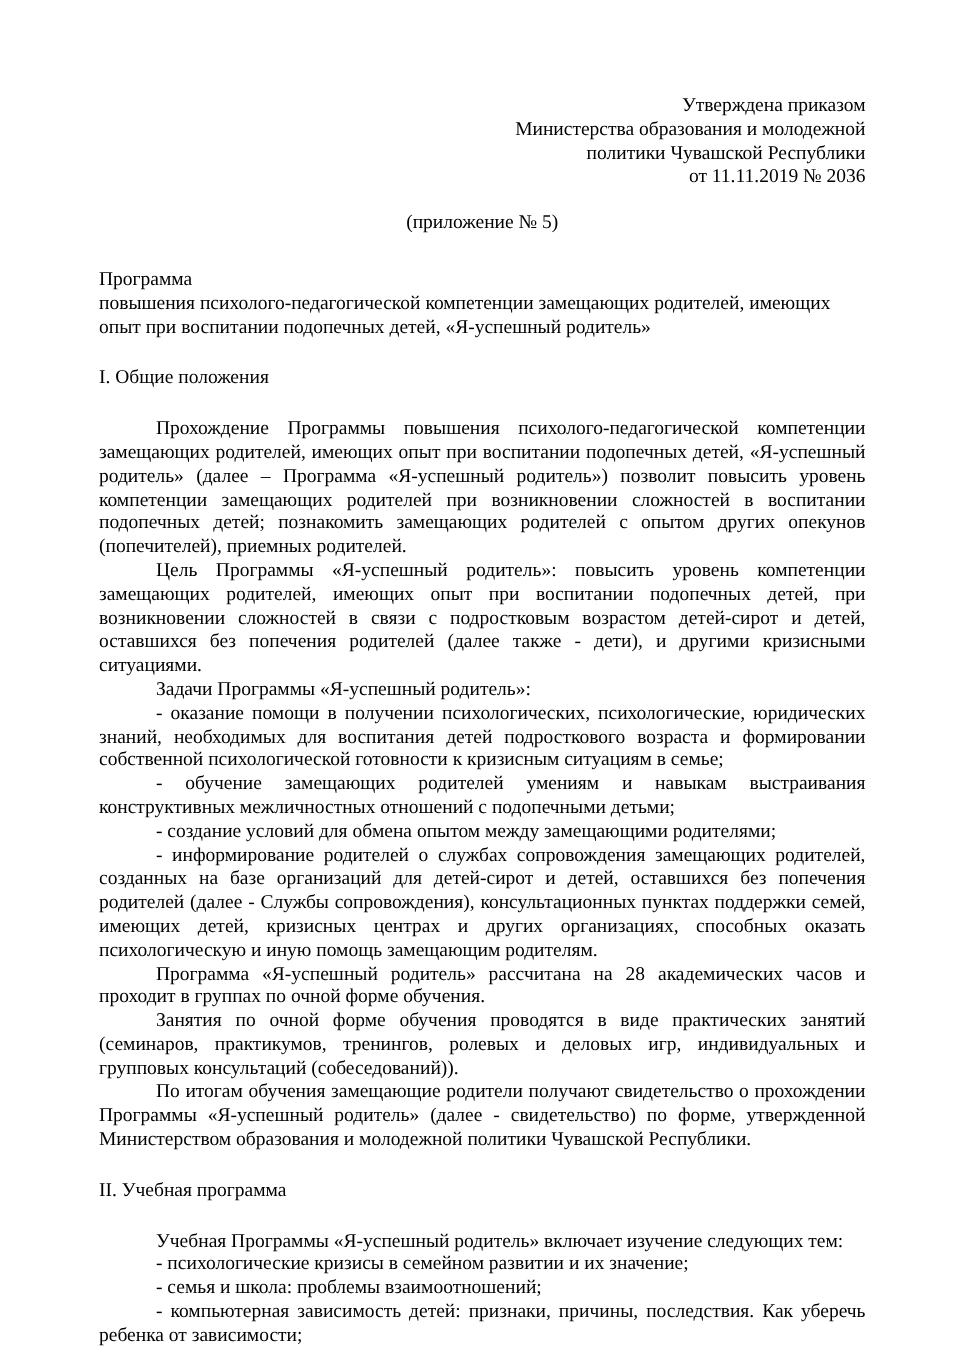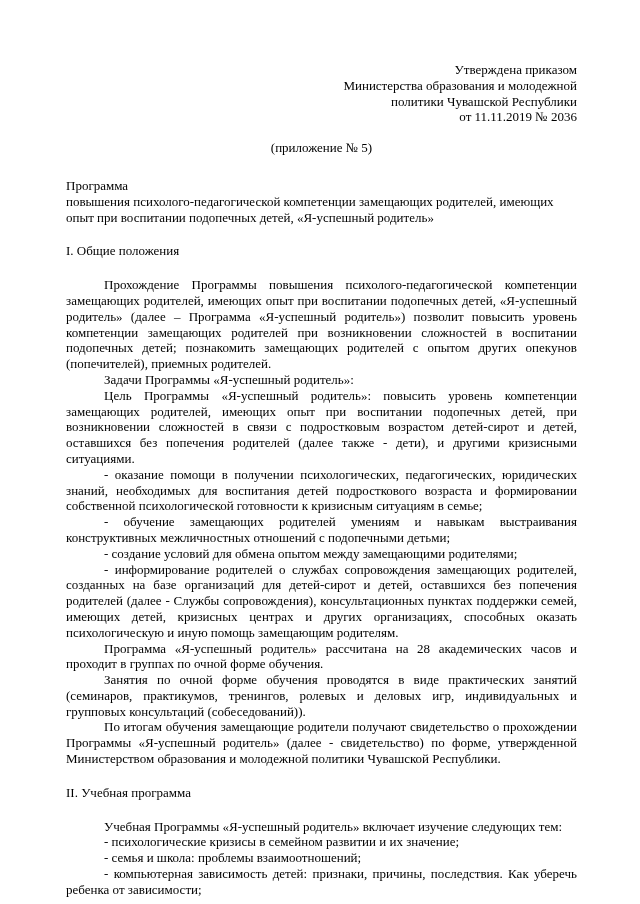--- a/index.html
+++ b/index.html
@@ -43,23 +43,23 @@
   <div class="annex">(приложение № 5)</div>
 
   <div class="doc-title">
     <div>Программа</div>
     <div>повышения психолого-педагогической компетенции замещающих родителей, имеющих опыт при воспитании подопечных детей, «Я-успешный родитель»</div>
   </div>
 
   <div class="section-heading">I. Общие положения</div>
 
   <p class="para">Прохождение Программы повышения психолого-педагогической компетенции замещающих родителей, имеющих опыт при воспитании подопечных детей, «Я-успешный родитель» (далее – Программа «Я-успешный родитель») позволит повысить уровень компетенции замещающих родителей при возникновении сложностей в воспитании подопечных детей; познакомить замещающих родителей с опытом других опекунов (попечителей), приемных родителей.</p>
+  <p class="para">Цель Программы «Я-успешный родитель»: повысить уровень компетенции замещающих родителей, имеющих опыт при воспитании подопечных детей, при возникновении сложностей в связи с подростковым возрастом детей-сирот и детей, оставшихся без попечения родителей (далее также - дети), и другими кризисными ситуациями.</p>
   <p class="para">Задачи Программы «Я-успешный родитель»:</p>
-  <p class="para">Цель Программы «Я-успешный родитель»: повысить уровень компетенции замещающих родителей, имеющих опыт при воспитании подопечных детей, при возникновении сложностей в связи с подростковым возрастом детей-сирот и детей, оставшихся без попечения родителей (далее также - дети), и другими кризисными ситуациями.</p>
-  <p class="para">- оказание помощи в получении психологических, педагогических, юридических знаний, необходимых для воспитания детей подросткового возраста и формировании собственной психологической готовности к кризисным ситуациям в семье;</p>
+  <p class="para">- оказание помощи в получении психологических, психологические, юридических знаний, необходимых для воспитания детей подросткового возраста и формировании собственной психологической готовности к кризисным ситуациям в семье;</p>
   <p class="para">- обучение замещающих родителей умениям и навыкам выстраивания конструктивных межличностных отношений с подопечными детьми;</p>
   <p class="para">- создание условий для обмена опытом между замещающими родителями;</p>
   <p class="para">- информирование родителей о службах сопровождения замещающих родителей, созданных на базе организаций для детей-сирот и детей, оставшихся без попечения родителей (далее - Службы сопровождения), консультационных пунктах поддержки семей, имеющих детей, кризисных центрах и других организациях, способных оказать психологическую и иную помощь замещающим родителям.</p>
   <p class="para">Программа «Я-успешный родитель» рассчитана на 28 академических часов и проходит в группах по очной форме обучения.</p>
   <p class="para">Занятия по очной форме обучения проводятся в виде практических занятий (семинаров, практикумов, тренингов, ролевых и деловых игр, индивидуальных и групповых консультаций (собеседований)).</p>
   <p class="para">По итогам обучения замещающие родители получают свидетельство о прохождении Программы «Я-успешный родитель» (далее - свидетельство) по форме, утвержденной Министерством образования и молодежной политики Чувашской Республики.</p>
 
   <div class="section-heading">II. Учебная программа</div>
 
   <p class="para">Учебная Программы «Я-успешный родитель» включает изучение следующих тем:</p>

